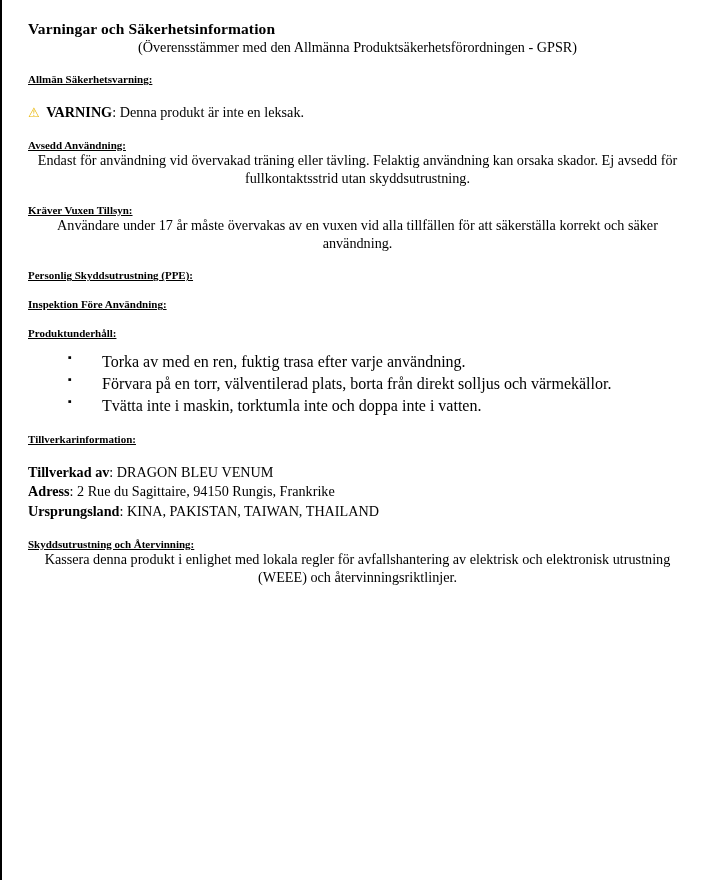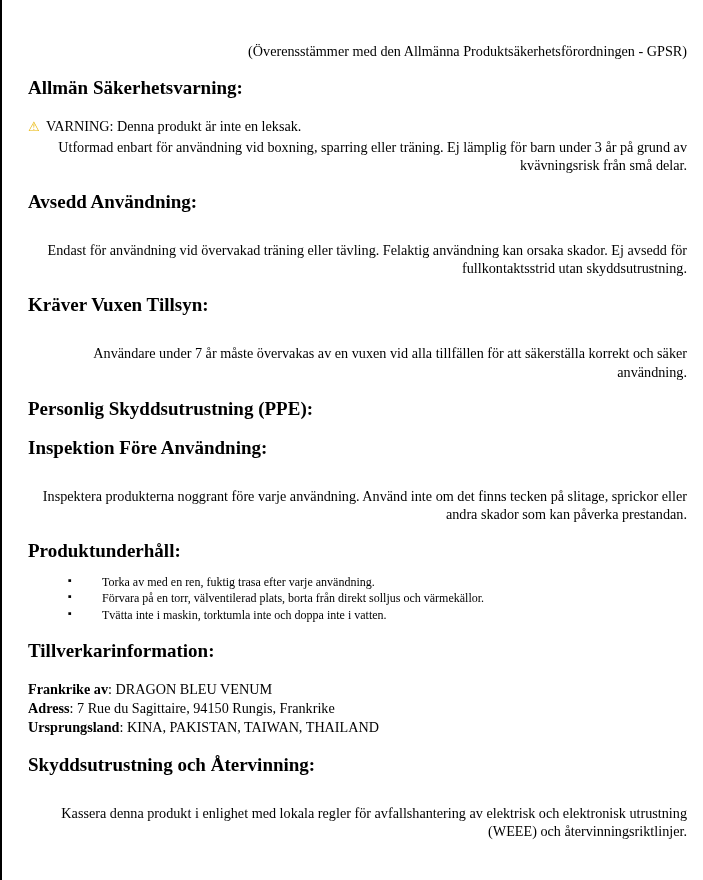--- a/index.html
+++ b/index.html
@@ -31,52 +31,53 @@
   }
   h1.doc-title {
     font-size: 15.5px;
     font-weight: bold;
     margin: 6px 0 0 0;
     letter-spacing: 0.1px;
   }
   p.para {
     font-size: 14.2px;
     line-height: 1.28;
-    margin: 28px 0 0 0;
-    text-align: right;
+    margin: 0 0 0 0;
+    text-align: center;
   }
   p.para.tight {
     margin-top: 14px;
   }
   h2.section {
-    font-size: 19px;
+    font-size: 11px;
     font-weight: bold;
     margin: 17px 0 0 0;
+    text-decoration: underline;
   }
   .warn-line {
     font-size: 14.2px;
     line-height: 1.28;
     margin: 18px 0 0 0;
   }
   .warn-icon {
     color: #e8b500;
     font-size: 13px;
     margin-right: 3px;
   }
   .warn-strong {
-    font-weight: normal;
+    font-weight: bold;
     text-align: right;
   }
   ul.bullets {
     margin: 12px 0 0 0;
     padding-left: 40px;
     list-style: none;
   }
   ul.bullets li {
-    font-size: 12px;
+    font-size: 16px;
     line-height: 1.35;
     position: relative;
     padding-left: 34px;
   }
   ul.bullets li::before {
     content: "\25AA";
     position: absolute;
     left: 0;
     top: -1px;
     font-size: 11px;
@@ -89,57 +90,56 @@
   .kv b { font-weight: bold; }
   .manu-block { margin-top: 18px; }
   .nowrap-label { font-weight: bold; }
 </style>
 </head>
 <body>
 
 <div class="page">
   <div class="left-rule"></div>
 
+  <h1 class="doc-title">Varningar och Säkerhetsinformation</h1>
 
   <p class="para">(Överensstämmer med den Allmänna Produktsäkerhetsförordningen - GPSR)</p>
 
   <h2 class="section">Allmän Säkerhetsvarning:</h2>
 
   <p class="warn-line">
     <span class="warn-icon">⚠</span>
     <span class="warn-strong">VARNING</span><span>: Denna produkt är inte en leksak.</span>
   </p>
-  <p class="para tight" style="margin-top:2px;">Utformad enbart för användning vid boxning, sparring eller träning. Ej lämplig för barn under 3 år på grund av kvävningsrisk från små delar.</p>
 
   <h2 class="section">Avsedd Användning:</h2>
   <p class="para">Endast för användning vid övervakad träning eller tävling. Felaktig användning kan orsaka skador. Ej avsedd för fullkontaktsstrid utan skyddsutrustning.</p>
 
   <h2 class="section">Kräver Vuxen Tillsyn:</h2>
-  <p class="para">Användare under 7 år måste övervakas av en vuxen vid alla tillfällen för att säkerställa korrekt och säker användning.</p>
+  <p class="para">Användare under 17 år måste övervakas av en vuxen vid alla tillfällen för att säkerställa korrekt och säker användning.</p>
 
   <h2 class="section">Personlig Skyddsutrustning (PPE):</h2>
 
   <h2 class="section">Inspektion Före Användning:</h2>
-  <p class="para">Inspektera produkterna noggrant före varje användning. Använd inte om det finns tecken på slitage, sprickor eller andra skador som kan påverka prestandan.</p>
 
   <h2 class="section">Produktunderhåll:</h2>
   <ul class="bullets">
     <li>Torka av med en ren, fuktig trasa efter varje användning.</li>
     <li>Förvara på en torr, välventilerad plats, borta från direkt solljus och värmekällor.</li>
     <li>Tvätta inte i maskin, torktumla inte och doppa inte i vatten.</li>
   </ul>
 
 
   <h2 class="section">Tillverkarinformation:</h2>
   <div class="manu-block">
     <p class="kv">
-      <b class="nowrap-label">Frankrike av</b><span>: DRAGON BLEU VENUM</span>
+      <b class="nowrap-label">Tillverkad av</b><span>: DRAGON BLEU VENUM</span>
     </p>
     <p class="kv">
-      <b class="nowrap-label">Adress</b><span>: 7 Rue du Sagittaire, 94150 Rungis, Frankrike</span>
+      <b class="nowrap-label">Adress</b><span>: 2 Rue du Sagittaire, 94150 Rungis, Frankrike</span>
     </p>
     <p class="kv">
       <b class="nowrap-label">Ursprungsland</b><span>: KINA, PAKISTAN, TAIWAN, THAILAND</span>
     </p>
   </div>
 
   <h2 class="section">Skyddsutrustning och Återvinning:</h2>
   <p class="para">Kassera denna produkt i enlighet med lokala regler för avfallshantering av elektrisk och elektronisk utrustning (WEEE) och återvinningsriktlinjer.</p>
 </div>
 

